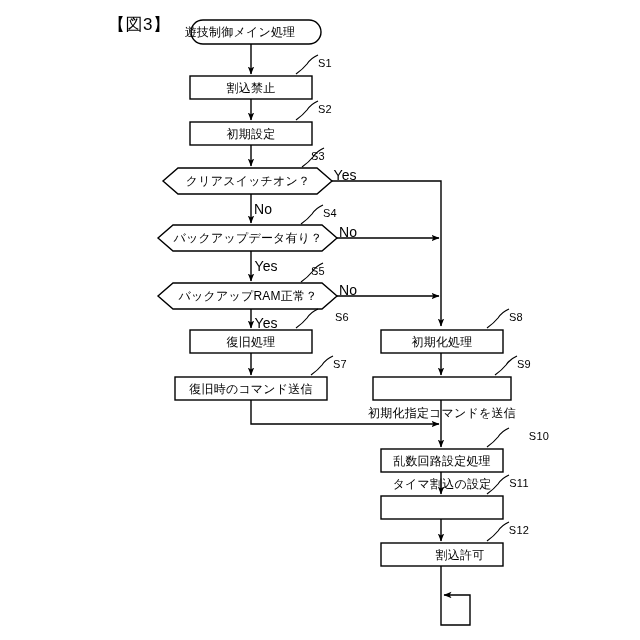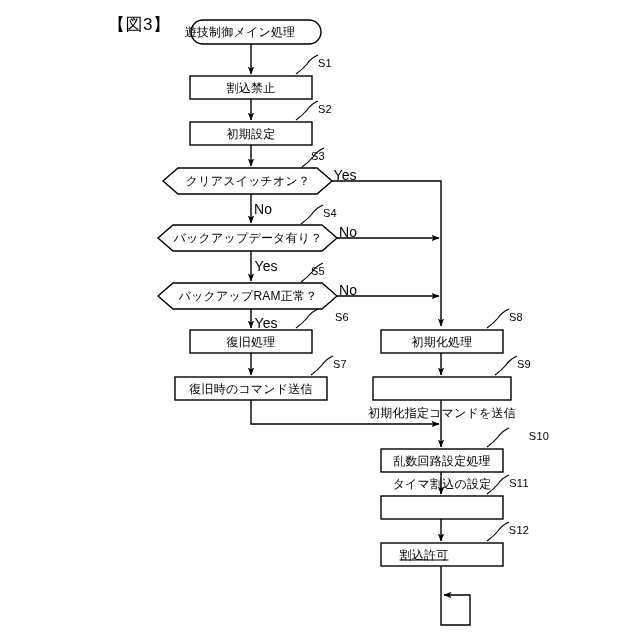--- a/index.html
+++ b/index.html
@@ -157,21 +157,21 @@
   <div class="node-text" style="left:251px; top:134px;">初期設定</div>
   <div class="node-text" style="left:248px; top:181px;">クリアスイッチオン？</div>
   <div class="node-text" style="left:248px; top:238px;">バックアップデータ有り？</div>
   <div class="node-text" style="left:248px; top:296px;">バックアップRAM正常？</div>
   <div class="node-text" style="left:251px; top:342px;">復旧処理</div>
   <div class="node-text" style="left:251px; top:389px;">復旧時のコマンド送信</div>
   <div class="node-text" style="left:442px; top:342px;">初期化処理</div>
   <div class="node-text" style="left:442px; top:389px;margin-top:24px;">初期化指定コマンドを送信</div>
   <div class="node-text" style="left:442px; top:461px;">乱数回路設定処理</div>
   <div class="node-text" style="left:442px; top:484px;">タイマ割込の設定</div>
-  <div class="node-text" style="left:424px; top:555px;text-decoration:underline;">割込許可</div>
+  <div class="node-text" style="left:460px; top:555px;">割込許可</div>
 
   <div class="step-label" style="left:325px; top:63px;">S1</div>
   <div class="step-label" style="left:325px; top:109px;">S2</div>
   <div class="step-label" style="left:318px; top:156px;">S3</div>
   <div class="step-label" style="left:330px; top:213px;">S4</div>
   <div class="step-label" style="left:318px; top:271px;">S5</div>
   <div class="step-label" style="left:342px; top:317px;">S6</div>
   <div class="step-label" style="left:340px; top:364px;">S7</div>
   <div class="step-label" style="left:516px; top:317px;">S8</div>
   <div class="step-label" style="left:524px; top:364px;">S9</div>

